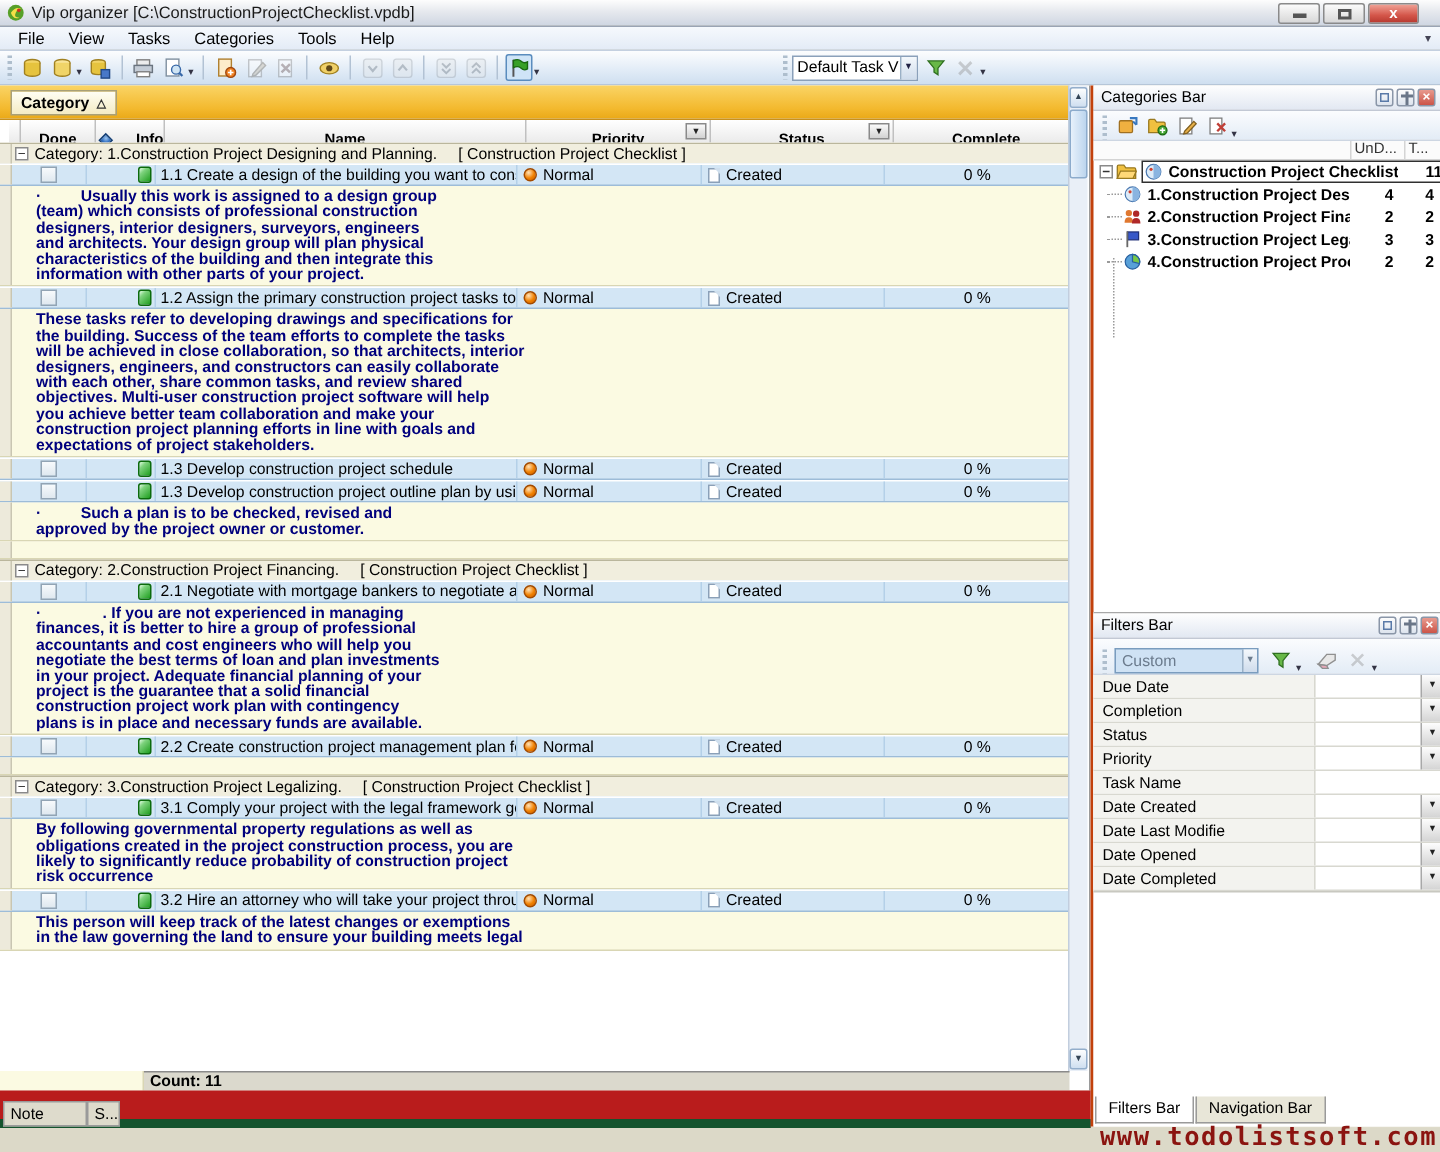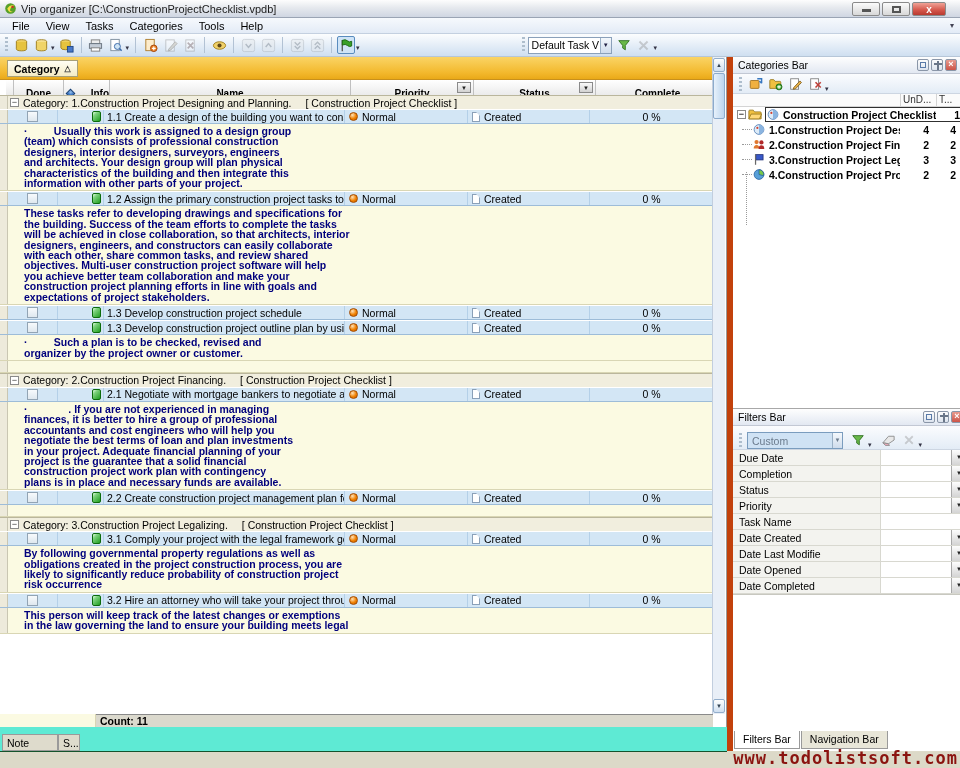--- a/index.html
+++ b/index.html
@@ -92,21 +92,21 @@
   .gfooter .fy { width:96px; background:#fbfae2; border-right:1px solid #d9d6b4; }
   .gfooter .fc { flex:1; background:#dbd9cd; border-top:1px solid #8a8a8a; font-weight:bold; font-size:10.5px; padding-left:4px; line-height:12px; }
 
   .vscroll { position:absolute; right:1px; top:0; width:13px; height:657px; background:#e9eff7; border-left:1px solid #c2cede; }
   .sbtn { position:absolute; left:0; width:12px; height:14px; background:linear-gradient(#fdfefe,#cfdff0); border:1px solid #93aecb;
     border-radius:2px; font-size:6px; text-align:center; line-height:13px; color:#345; }
   .sthumb { position:absolute; left:0; top:16px; width:12px; height:46px; background:linear-gradient(90deg,#e7f1fb,#bcd5ee);
     border:1px solid #8cabcc; border-radius:2px; }
 
   
-  .rightcol { position:absolute; left:727px; top:57px; width:233px; height:694px; background:#fff; border-left:6px solid #c2410c; }
+  .rightcol { position:absolute; left:727px; top:57px; width:233px; height:694px; background:#fff; border-left:2px solid #c2410c; }
   .panel-title { height:17px; background:linear-gradient(#fefefe,#e2e8f2); border-bottom:1px solid #c2c8d4;
     display:flex; align-items:center; padding-left:5px; font-size:10.5px; position:relative; }
   .pbtns { position:absolute; right:3px; top:2px; display:flex; }
   .pbtn { width:12px; height:12px; border:1px solid #8a96a8; border-radius:2px; margin-left:2px;
     background:linear-gradient(#fcfcfc,#dde4ee); position:relative; }
   .pbtn .in { position:absolute; left:2px; top:2px; width:6px; height:6px; border:1px solid #5a7aa8; }
   .pbtn .pin { position:absolute; left:5px; top:1px; width:2px; height:9px; background:#6a7688; }
   .pbtn .pin2 { position:absolute; left:2px; top:3px; width:8px; height:2px; background:#6a7688; }
   .pbtn.close { background:linear-gradient(#e89a8e,#cc5448); }
   .pbtn.close::after { content:"×"; position:absolute; left:0; top:-1px; width:100%; text-align:center; color:#fff; font-weight:bold; font-size:9px; }
@@ -136,21 +136,21 @@
   .frow { height:16px; display:flex; background:#fff; border-bottom:1px solid #d8d8d0; font-size:10.5px; }
   .flabel { width:148px; background:#f3f3ef; border-right:1px solid #d8d8d0; padding:2px 0 0 6px; white-space:nowrap; overflow:hidden; }
   .fval { flex:1; }
   .fbtn { width:15px; border-left:1px solid #a8a8a8; background:linear-gradient(#fdfdfd,#d4d4d4); font-size:6px; line-height:15px; text-align:center; color:#222; }
 
   .rtabs { position:absolute; left:1px; top:674px; height:18px; display:flex; font-size:10.5px; }
   .rtab { padding:2px 8px 0 8px; border:1px solid #9a9a9a; border-top:none; background:#e8e6d8; margin-right:1px; }
   .rtab.active { background:#fff; }
 
   
-  .bstrip { position:absolute; left:0; top:727px; width:727px; height:25px; background:#5eead4; border-bottom:1px solid #14532d; }
+  .bstrip { position:absolute; left:0; top:727px; width:727px; height:25px; background:#b91c1c; border-bottom:6px solid #14532d; }
   .ntabs { position:absolute; left:2px; top:7px; display:flex; font-size:10.5px; }
   .ntab { width:56px; padding:2px 4px; border:1px solid #9a9a9a; background:#dedbcc; height:17px; }
   .ntab.small { width:22px; }
   .bottombar { position:absolute; left:0; top:752px; width:960px; height:16px; background:#dcd9c8; }
 
   .watermark { position:absolute; right:2px; top:748px; font-family:"DejaVu Sans Mono", monospace;
     font-weight:bold; font-size:17px; color:#8b1410; letter-spacing:1px; }
 </style>
 </head>
 <body>
@@ -439,21 +439,21 @@
         </span>
         <span class="cell c-status">
           <span class="page-icon"></span>
           <span>Created</span>
         </span>
         <span class="cell c-comp">0 %</span>
       </div>
       <div class="row-desc">
         <span class="ind"></span>
         <div class="desc-text">·         Such a plan is to be checked, revised and
-organizer by the project owner or customer.</div>
+approved by the project owner or customer.</div>
       </div>
       <div class="row-blank">
         <span class="ind"></span>
       </div>
       <div class="row-group">
         <span class="ind"></span>
         <span class="gminus">−</span>
         <span class="glabel">Category: 2.Construction Project Financing.</span>
         <span class="gsuffix">[ Construction Project Checklist ]</span>
       </div>

